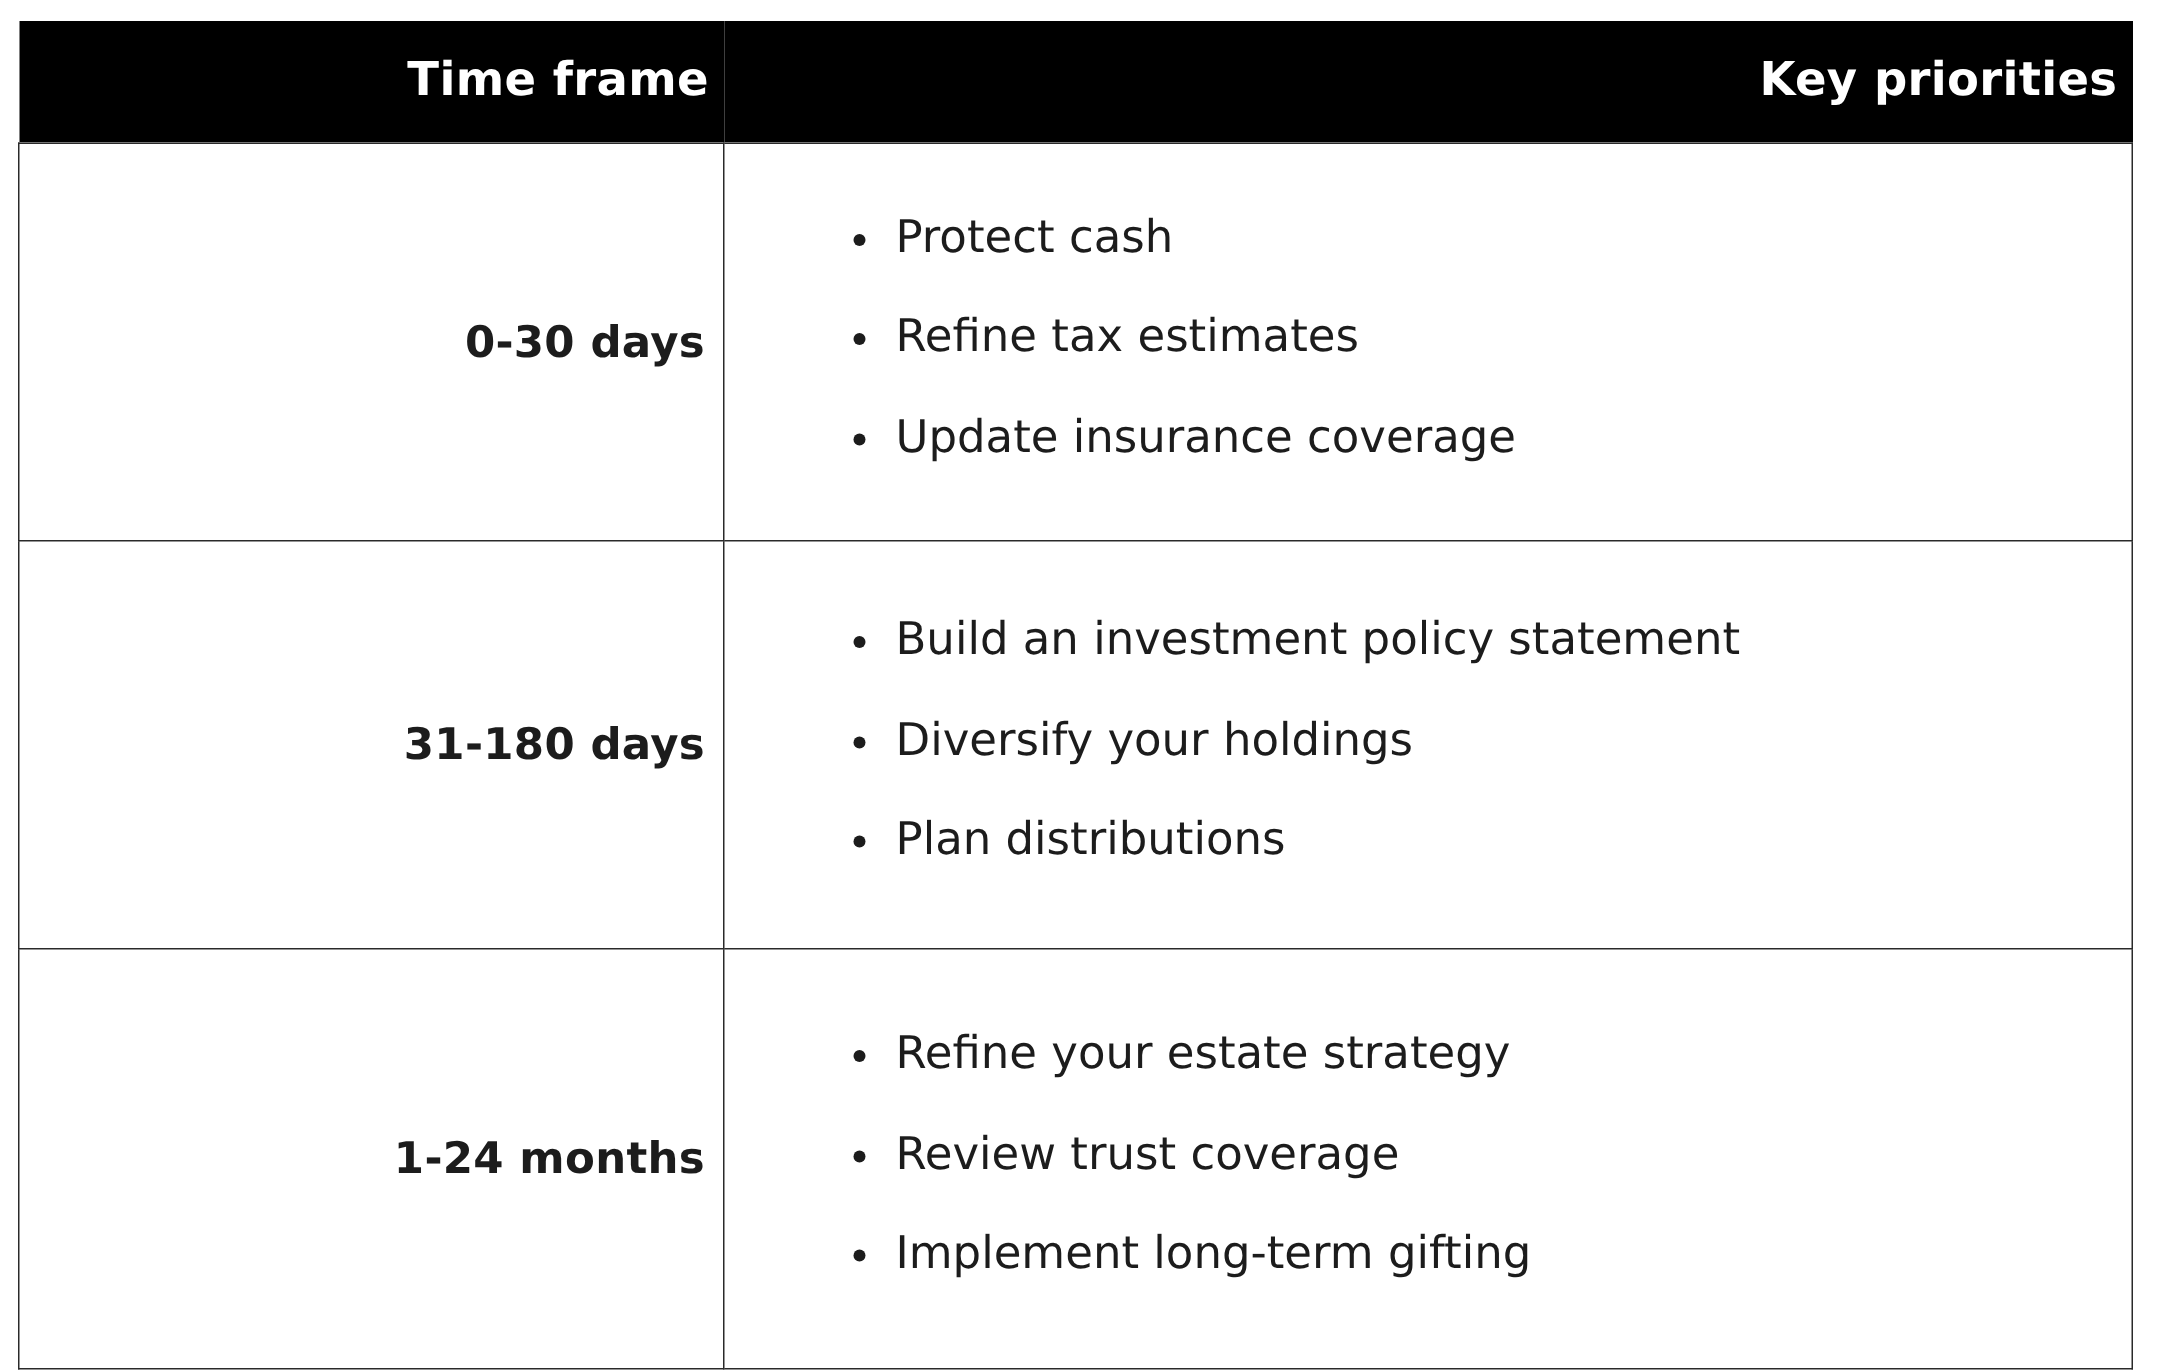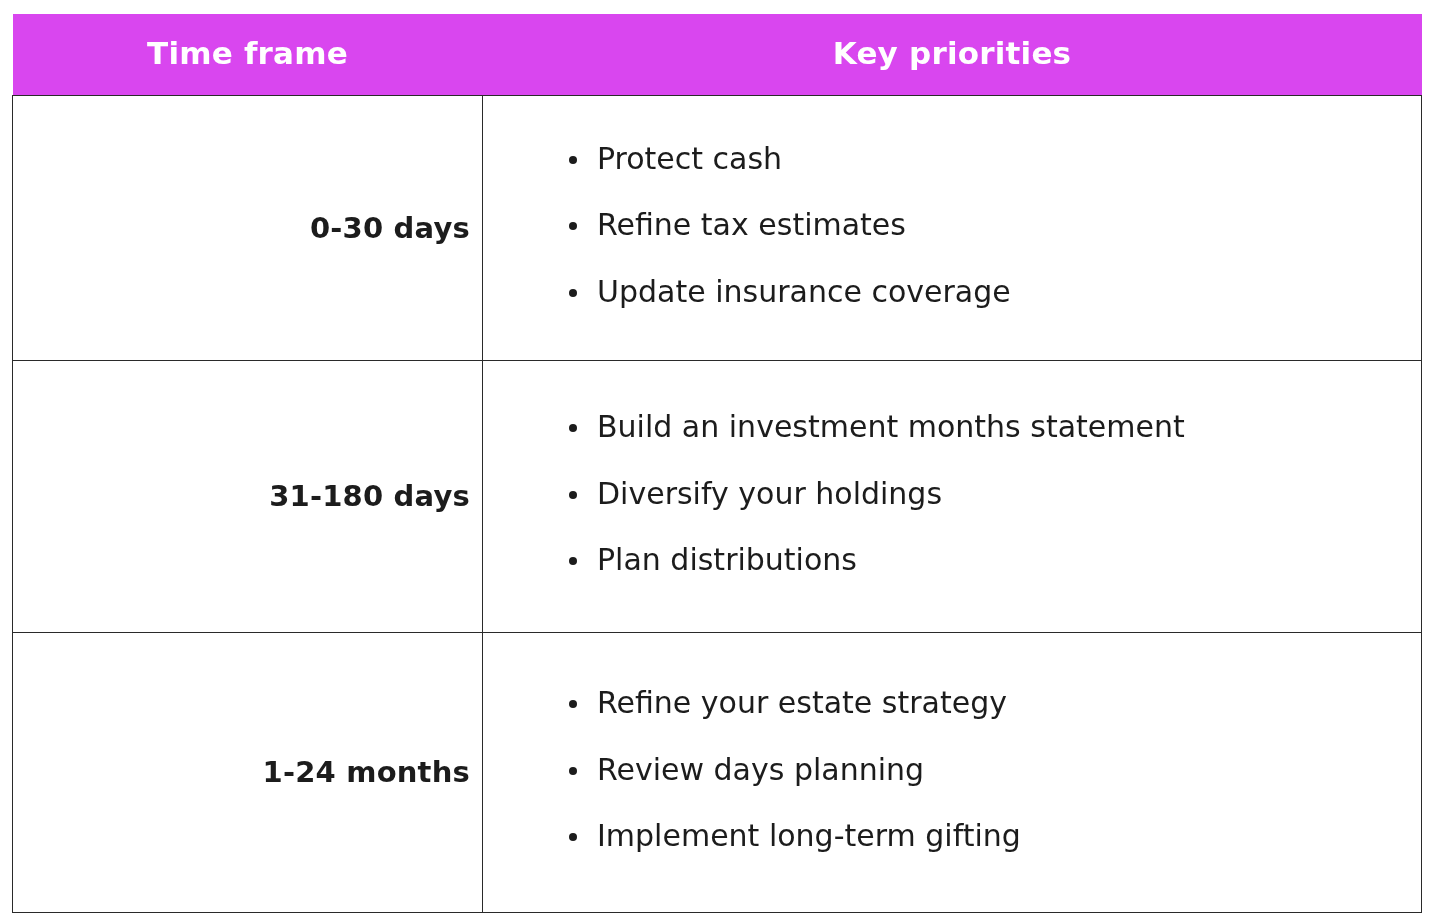--- a/index.html
+++ b/index.html
@@ -26,26 +26,26 @@
     border-collapse: collapse;
     table-layout: fixed;
     width: 100%;
     height: 100%;
   }
 
   table.priorities col.col-timeframe { width: 470px; }
   table.priorities col.col-priorities { width: auto; }
 
   thead th {
-    background: #d946ef;
+    background: #000000;
     color: #ffffff;
     font-size: 31px;
     font-weight: bold;
     letter-spacing: 0.2px;
-    text-align: center;
+    text-align: right;
     padding: 16px 10px 18px 10px;
     border: none;
     height: 81px;
     box-sizing: border-box;
   }
 
   tbody td {
     border: 1px solid #2a2a2a;
     vertical-align: middle;
     background: #ffffff;
@@ -119,31 +119,31 @@
             <li>Protect cash</li>
             <li>Refine tax estimates</li>
             <li>Update insurance coverage</li>
           </ul>
         </td>
       </tr>
       <tr class="row-1">
         <td class="timeframe">31-180 days</td>
         <td class="priorities">
           <ul class="bullets">
-            <li>Build an investment months statement</li>
+            <li>Build an investment policy statement</li>
             <li>Diversify your holdings</li>
             <li>Plan distributions</li>
           </ul>
         </td>
       </tr>
       <tr class="row-2">
         <td class="timeframe">1-24 months</td>
         <td class="priorities">
           <ul class="bullets">
             <li>Refine your estate strategy</li>
-            <li>Review days planning</li>
+            <li>Review trust coverage</li>
             <li>Implement long-term gifting</li>
           </ul>
         </td>
       </tr>
     </tbody>
   </table>
 </div>
 
 </body></html>

